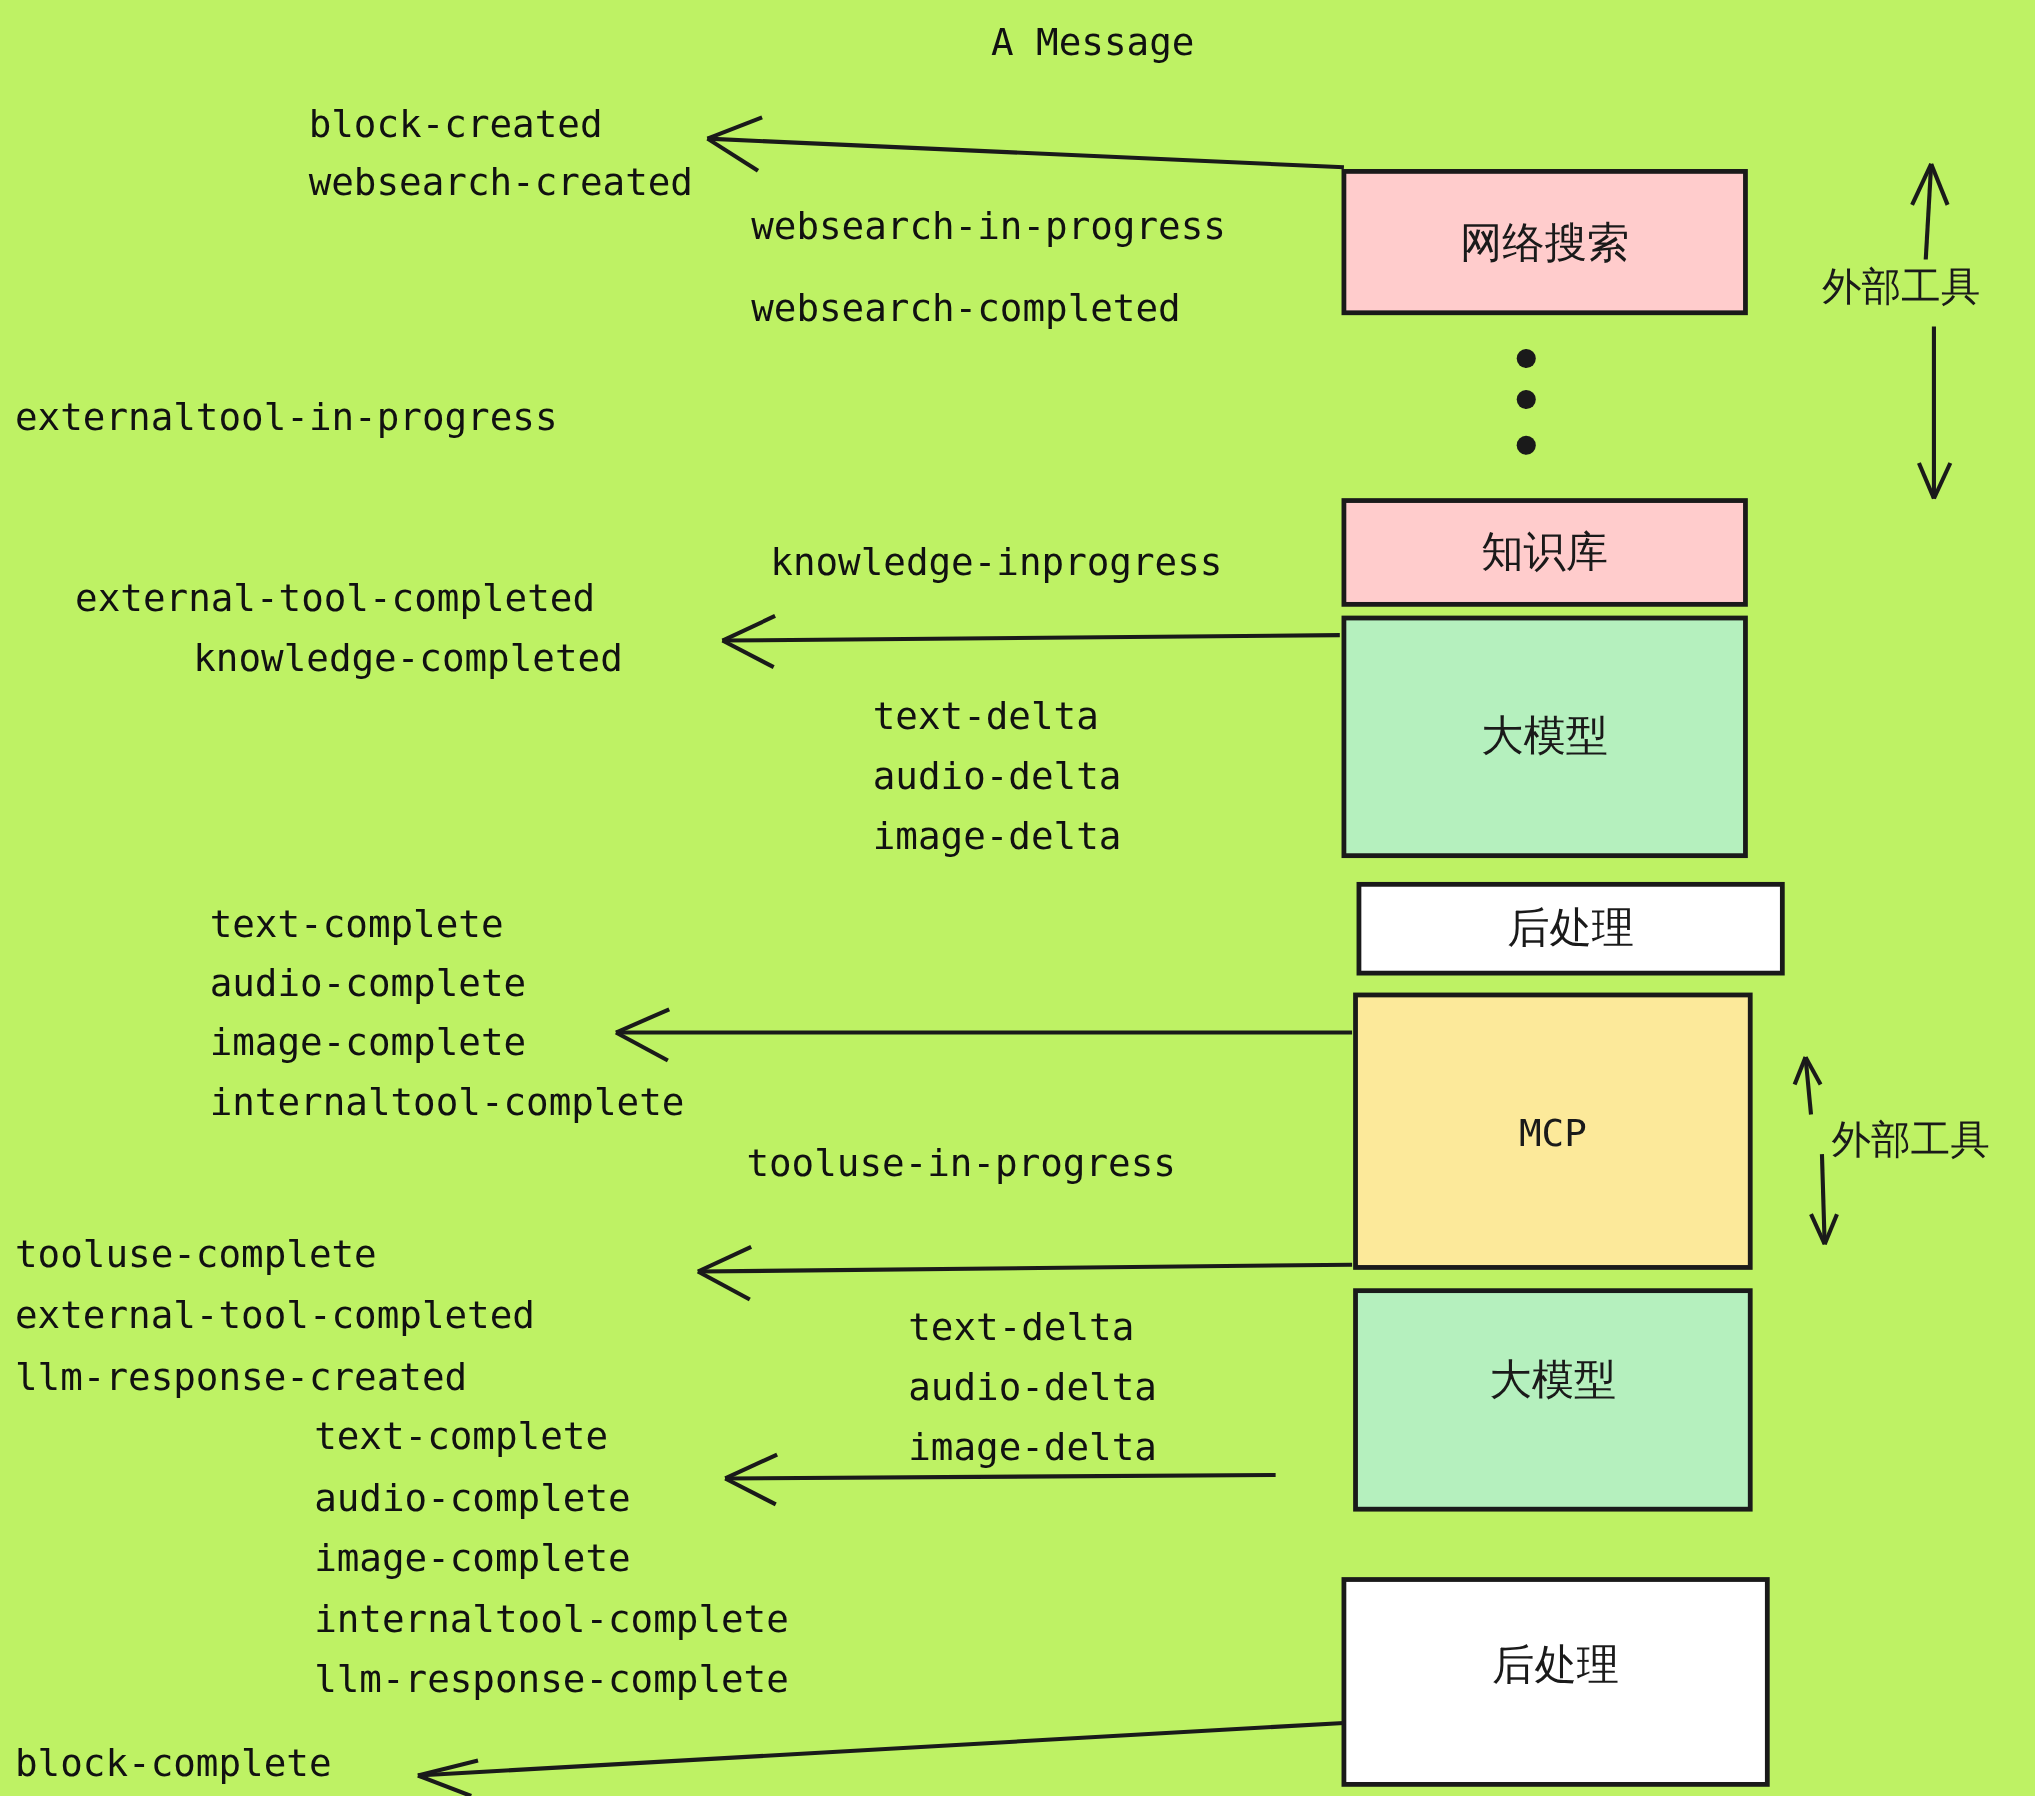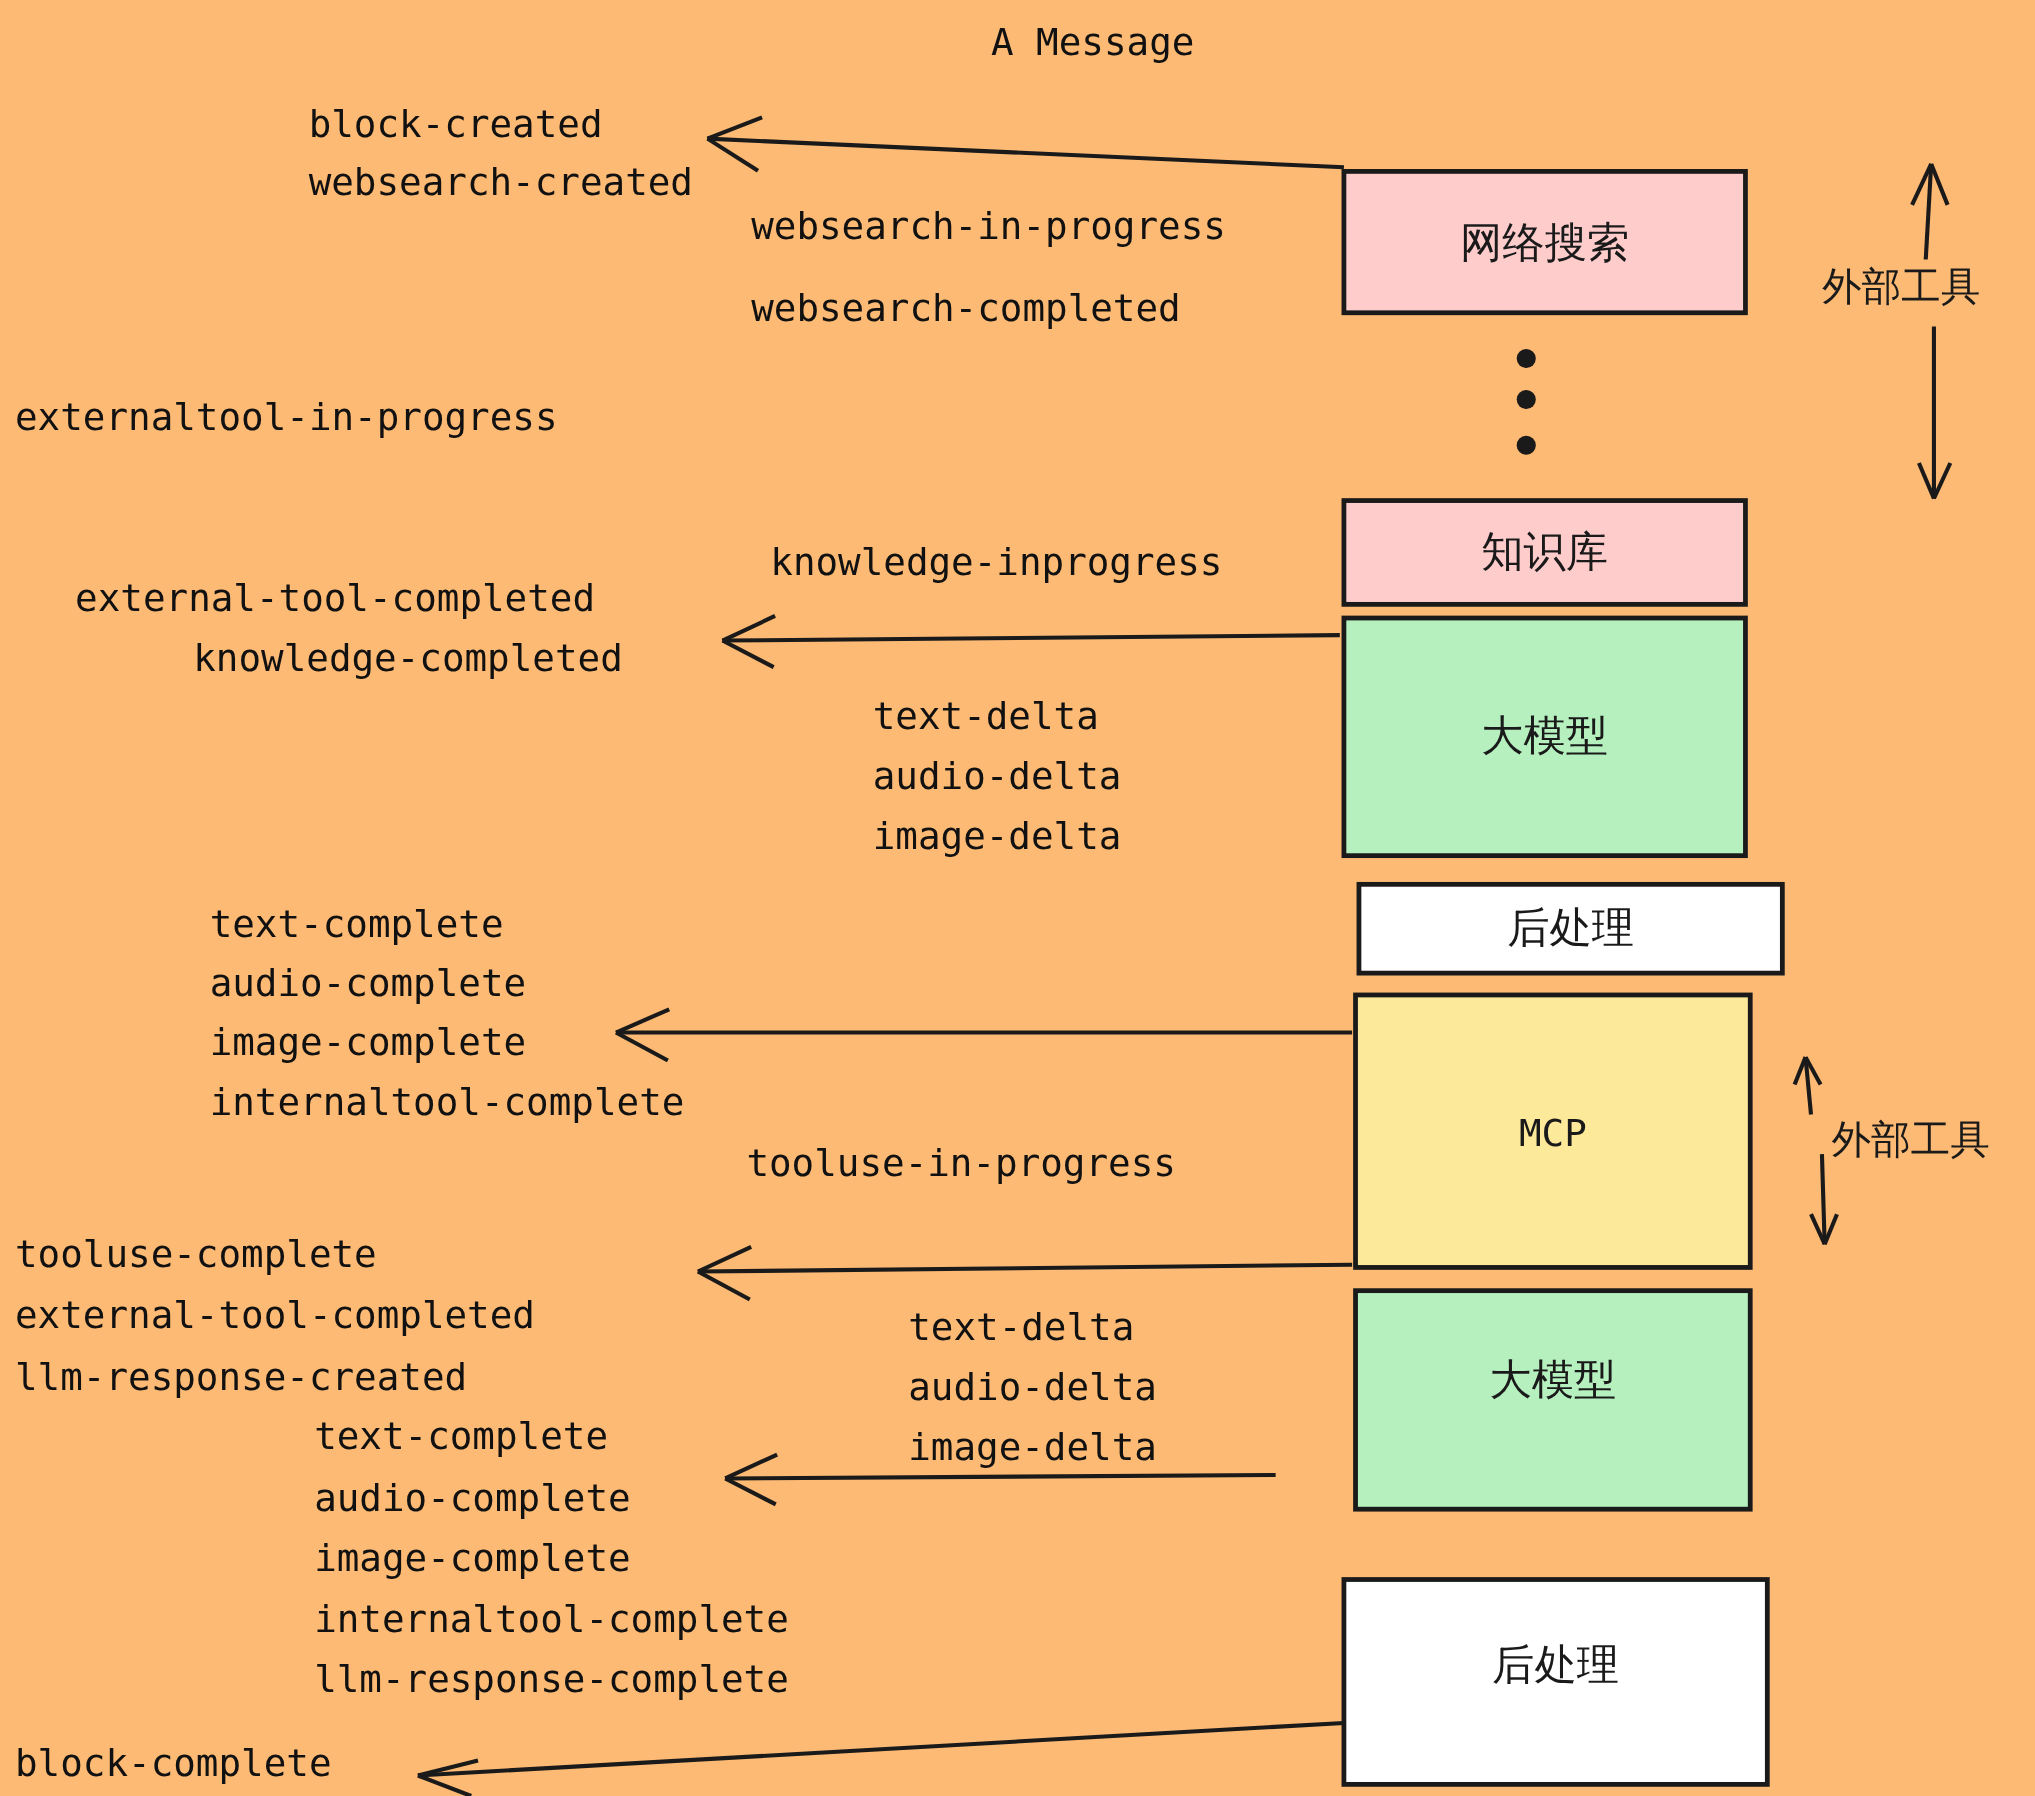--- a/index.html
+++ b/index.html
@@ -7,21 +7,21 @@
     padding: 0;
     background: #ffffff;
   }
   body {
     font-family: "DejaVu Sans Mono", monospace;
   }
   #canvas {
     position: relative;
     width: 2035px;
     height: 1796px;
-    background: #fdba74;
+    background: #bef264;
     overflow: hidden;
   }
   svg.layer {
     position: absolute;
     top: 0;
     left: 0;
     width: 2035px;
     height: 1796px;
   }
   .evt {

